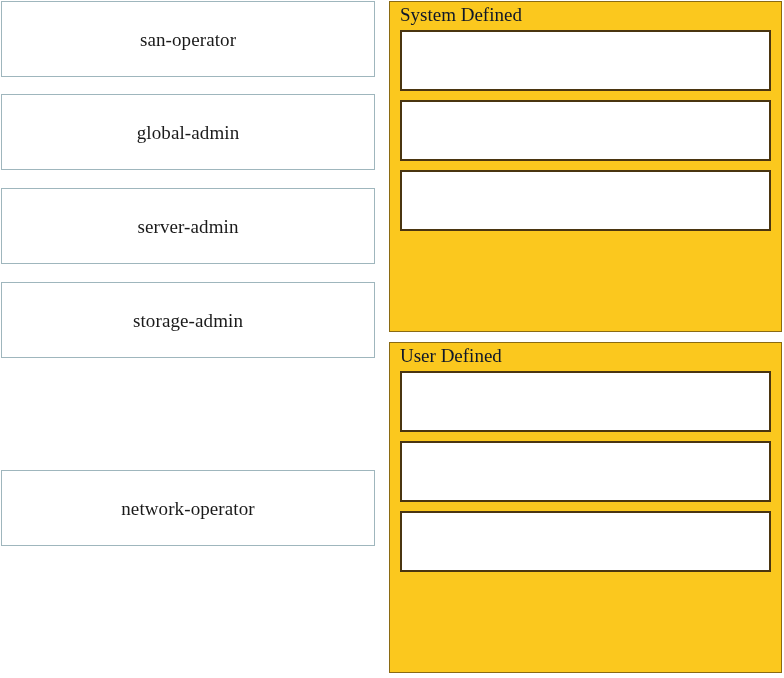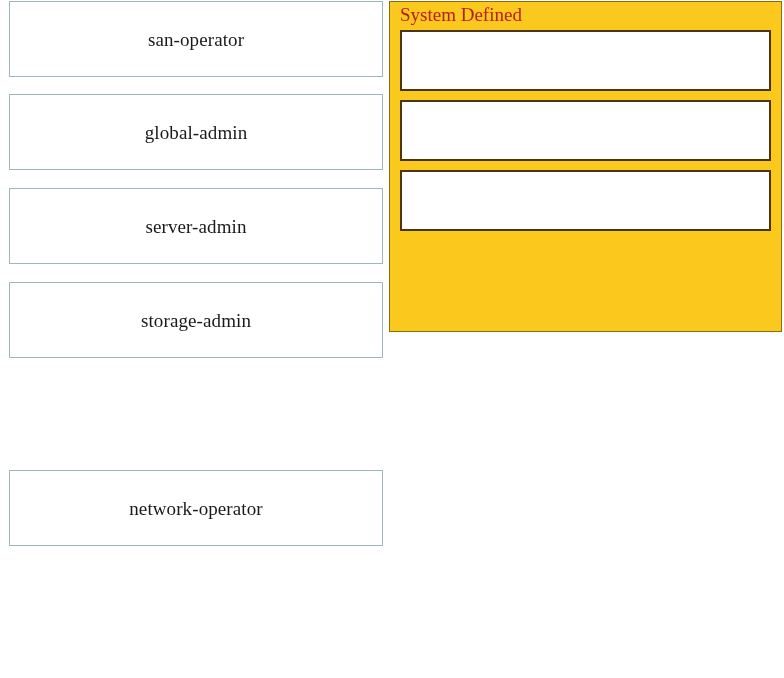--- a/index.html
+++ b/index.html
@@ -16,21 +16,21 @@
   #app {
     position: relative;
     width: 784px;
     height: 678px;
     background: #ffffff;
   }
 
   
   .source-column {
     position: absolute;
-    left: 8px;
+    left: 0px;
     top: 0px;
     width: 377px;
     height: 601px;
   }
 
   .role-tile {
     position: absolute;
     left: 1px;
     width: 374px;
     height: 76px;
@@ -65,21 +65,21 @@
     left: 0px;
     width: 393px;
     background: #FBC81E;
     border: 1px solid #8a6a13;
     padding: 0;
   }
 
   .panel-title {
     font-family: "Liberation Serif", "DejaVu Serif", serif;
     font-size: 19px;
-    color: #b91c1c;
+    color: #0f172a;
     padding: 3px 0 4px 10px;
     line-height: 1.1;
     user-select: none;
     white-space: nowrap;
   }
 
   .dropzones {
     padding: 0 10px 9px 10px;
     display: flex;
     flex-direction: column;
@@ -134,16 +134,24 @@
 
     <section class="target-panel" id="panel-system">
       <div class="panel-title">System Defined</div>
       <div class="dropzones">
         <div class="dropzone"></div>
         <div class="dropzone"></div>
         <div class="dropzone"></div>
       </div>
     </section>
 
+    <section class="target-panel" id="panel-user">
+      <div class="panel-title">User Defined</div>
+      <div class="dropzones">
+        <div class="dropzone"></div>
+        <div class="dropzone"></div>
+        <div class="dropzone"></div>
+      </div>
+    </section>
 
   </div>
 
 </div>
 
 </body></html>

